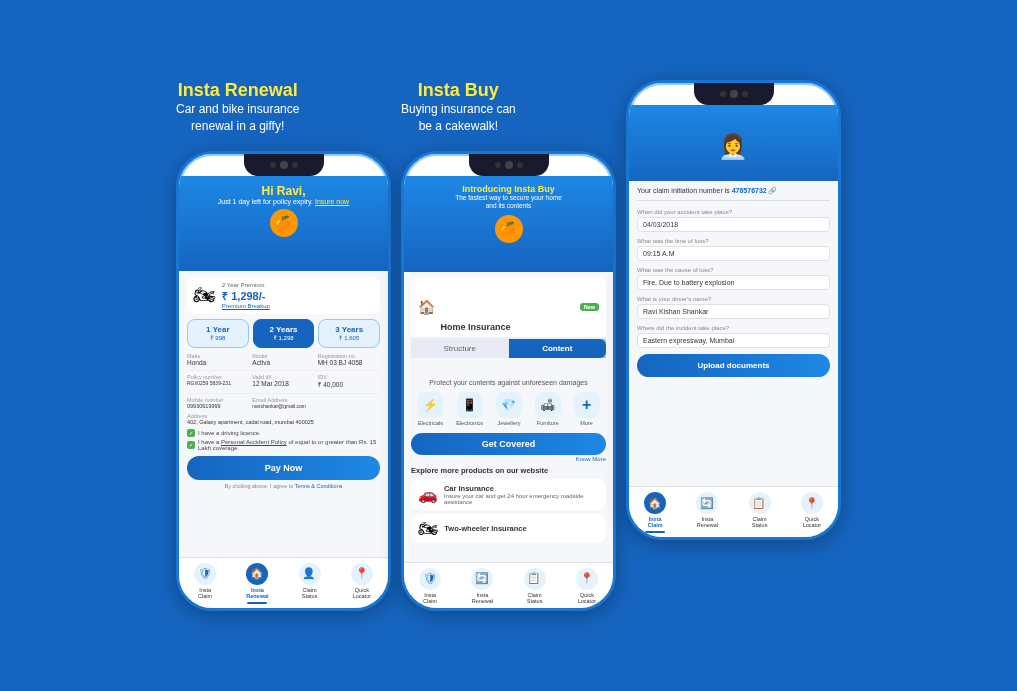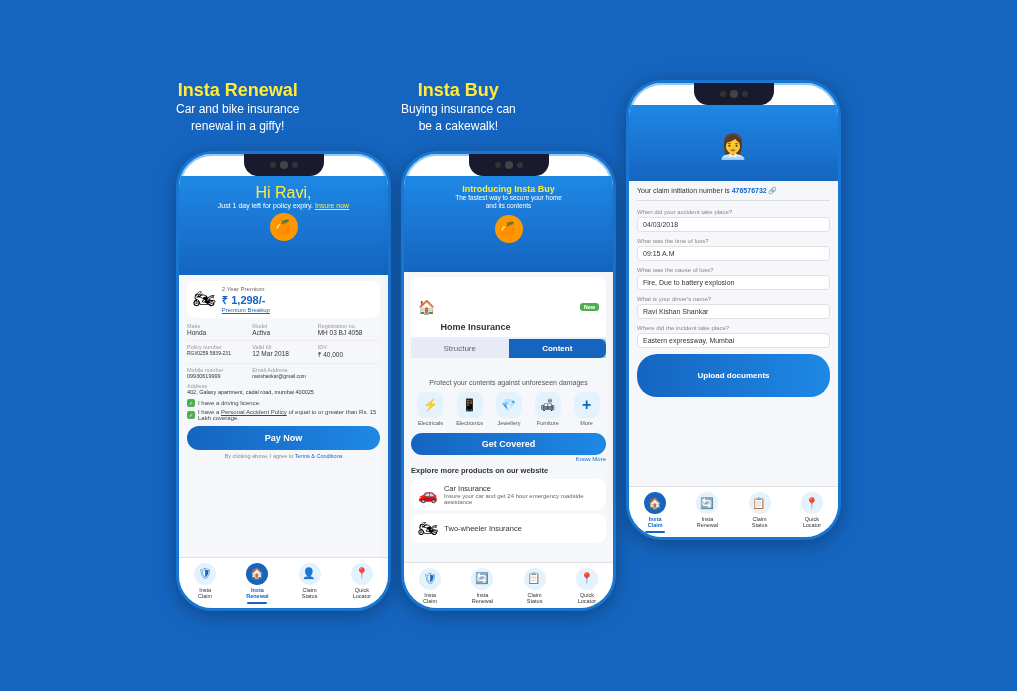--- a/index.html
+++ b/index.html
@@ -86,22 +86,22 @@
 
     
     .s1-header {
       background: linear-gradient(180deg, #1E88E5 0%, #1565C0 100%);
       padding: 8px 10px 30px;
       text-align: center;
       position: relative;
     }
     .s1-greeting {
       color: #FFEB3B;
-      font-size: 16px;
-      font-weight: 400;
+      font-size: 12px;
+      font-weight: 700;
     }
     .s1-subtext {
       color: #fff;
       font-size: 7px;
     }
     .s1-orange-icon {
       width: 28px; height: 28px;
       background: #FF9800;
       border-radius: 50%;
       margin: 4px auto;
@@ -309,21 +309,21 @@
       background: #fff;
       border-radius: 8px;
       padding: 5px 7px;
       margin-bottom: 4px;
       display: flex;
       align-items: center;
       gap: 6px;
     }
     .s2-product-icon { font-size: 16px; }
     .s2-product-info {}
-    .s2-product-title { font-size: 7.5px; font-weight: 400; color: #333; }
+    .s2-product-title { font-size: 7.5px; font-weight: 700; color: #333; }
     .s2-product-desc { font-size: 6px; color: #666; }
 
     
     .s3-header {
       background: linear-gradient(180deg, #1E88E5 0%, #1565C0 100%);
       padding: 8px 10px 20px;
       text-align: center;
     }
     .s3-agent-icon { font-size: 24px; }
     .s3-content {
@@ -349,21 +349,21 @@
       color: #333;
       background: #fff;
       border-radius: 4px;
       padding: 3px 5px;
       border: 1px solid #E0E0E0;
     }
     .s3-upload-btn {
       background: linear-gradient(90deg, #1565C0, #1E88E5);
       color: #fff;
       border-radius: 20px;
-      padding: 17px 0;
+      padding: 7px 0;
       text-align: center;
       font-size: 8px;
       font-weight: 700;
       margin-top: 5px;
     }
 
     
     .bottom-nav {
       background: #fff;
       border-top: 1px solid #E0E0E0;
@@ -437,20 +437,34 @@
         <div class="s1-content">
           <div class="s1-vehicle-row">
             <div class="s1-bike-icon">🏍</div>
             <div class="s1-premium-info">
               <div class="s1-premium-label">2 Year Premium</div>
               <div class="s1-premium-amount">₹ 1,298/-</div>
               <div class="s1-premium-link">Premium Breakup</div>
             </div>
           </div>
 
+          <div class="s1-year-tabs">
+            <div class="s1-year-tab">
+              <div class="year-label">1 Year</div>
+              <div class="year-price">₹ 998</div>
+            </div>
+            <div class="s1-year-tab active">
+              <div class="year-label">2 Years</div>
+              <div class="year-price">₹ 1,298</div>
+            </div>
+            <div class="s1-year-tab">
+              <div class="year-label">3 Years</div>
+              <div class="year-price">₹ 1,605</div>
+            </div>
+          </div>
 
           <div class="s1-details-grid">
             <div class="s1-detail-item">
               <div class="s1-detail-label">Make</div>
               <div class="s1-detail-value">Honda</div>
             </div>
             <div class="s1-detail-item">
               <div class="s1-detail-label">Model</div>
               <div class="s1-detail-value">Activa</div>
             </div>

